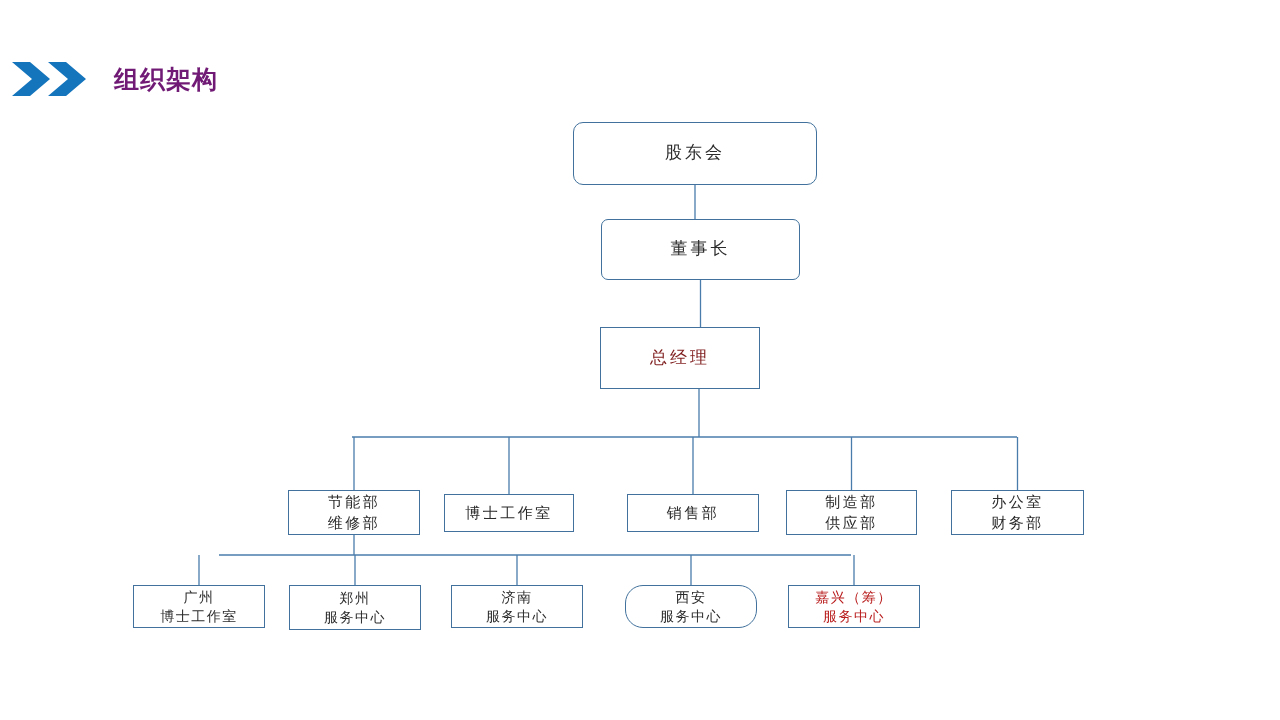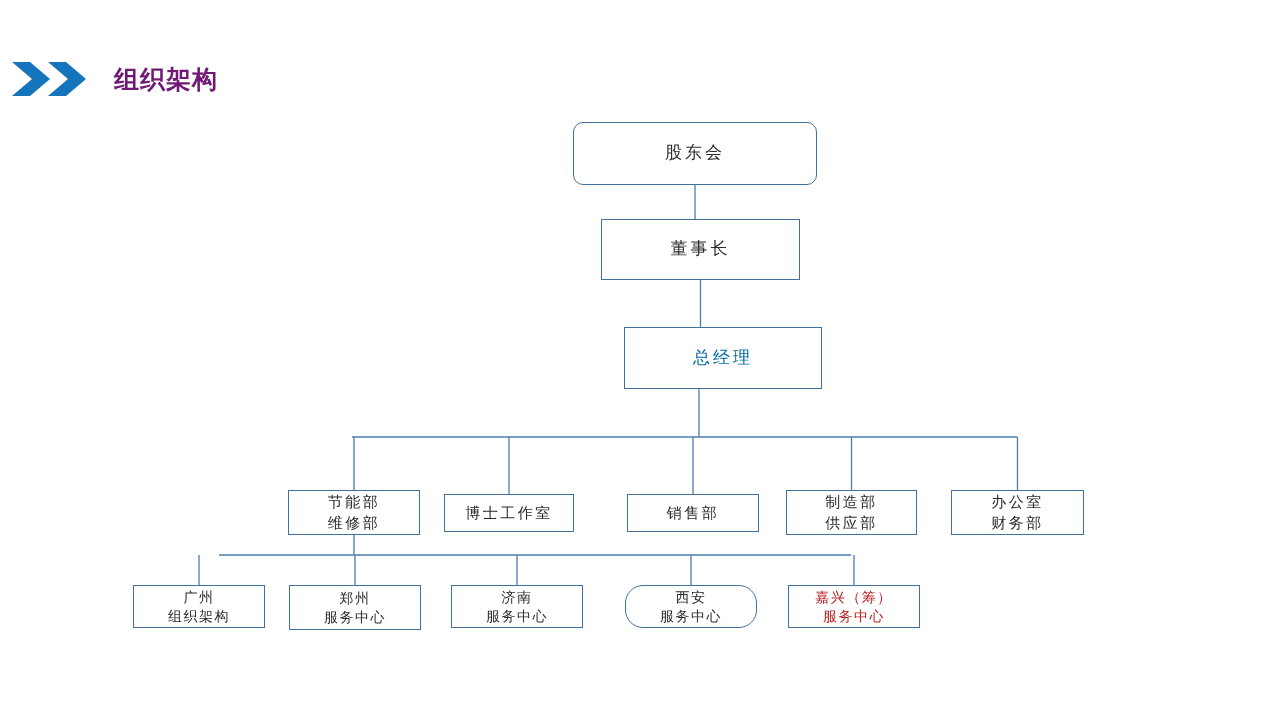--- a/index.html
+++ b/index.html
@@ -111,32 +111,32 @@
         <line x1="354" y1="535" x2="354" y2="555" stroke="#4A7CAB" stroke-width="1.3"></line>
         <line x1="219" y1="555" x2="851" y2="555" stroke="#4A7CAB" stroke-width="1.3"></line>
         <line x1="199" y1="555" x2="199" y2="585" stroke="#4A7CAB" stroke-width="1.3"></line>
         <line x1="355" y1="555" x2="355" y2="585" stroke="#4A7CAB" stroke-width="1.3"></line>
         <line x1="517" y1="555" x2="517" y2="585" stroke="#4A7CAB" stroke-width="1.3"></line>
         <line x1="691" y1="555" x2="691" y2="585" stroke="#4A7CAB" stroke-width="1.3"></line>
         <line x1="854" y1="555" x2="854" y2="585" stroke="#4A7CAB" stroke-width="1.3"></line>
       </svg>
     <div id="nodes-layer">
         <div class="node lvl1" style="left: 573px; top: 122px; width: 244px; height: 63px; border-color: rgb(65, 113, 156); color: rgb(43, 43, 43); border-radius: 10px;">股东会</div>
-        <div class="node lvl2" style="left: 601px; top: 219px; width: 199px; height: 61px; border-color: rgb(65, 113, 156); color: rgb(43, 43, 43);">董事长</div>
-        <div class="node lvl3" style="left: 600px; top: 327px; width: 198px; height: 62px; border-color: rgb(65, 113, 156); color: #0369a1; margin-left: 24px;">总经理</div>
+        <div class="node lvl2" style="left: 601px; top: 219px; width: 199px; height: 61px; border-color: rgb(65, 113, 156); color: rgb(43, 43, 43); border-radius: 7px;">董事长</div>
+        <div class="node lvl3" style="left: 600px; top: 327px; width: 160px; height: 62px; border-color: rgb(65, 113, 156); color: #7f1d1d;">总经理</div>
         <div class="node dept" style="left: 288px; top: 490px; width: 132px; height: 45px; border-color: rgb(65, 113, 156); color: rgb(43, 43, 43);">节能部
 维修部</div>
         <div class="node dept" style="left: 444px; top: 494px; width: 130px; height: 38px; border-color: rgb(65, 113, 156); color: rgb(43, 43, 43);">博士工作室</div>
         <div class="node dept" style="left: 627px; top: 494px; width: 132px; height: 38px; border-color: rgb(65, 113, 156); color: rgb(43, 43, 43);">销售部</div>
         <div class="node dept" style="left: 786px; top: 490px; width: 131px; height: 45px; border-color: rgb(65, 113, 156); color: rgb(43, 43, 43); text-align: center;">制造部
 供应部</div>
         <div class="node dept" style="left: 951px; top: 490px; width: 133px; height: 45px; border-color: rgb(65, 113, 156); color: rgb(43, 43, 43);">办公室
 财务部</div>
         <div class="node center" style="left: 133px; top: 585px; width: 132px; height: 43px; border-color: rgb(65, 113, 156); color: rgb(43, 43, 43);">广州
-组织架构</div>
+博士工作室</div>
         <div class="node center" style="left: 289px; top: 585px; width: 132px; height: 45px; border-color: rgb(65, 113, 156); color: rgb(43, 43, 43);">郑州
 服务中心</div>
         <div class="node center" style="left: 451px; top: 585px; width: 132px; height: 43px; border-color: rgb(65, 113, 156); color: rgb(43, 43, 43);">济南
 服务中心</div>
         <div class="node center" style="left: 625px; top: 585px; width: 132px; height: 43px; border-color: rgb(65, 113, 156); color: rgb(43, 43, 43); border-radius: 18px;">西安
 服务中心</div>
         <div class="node center" style="left: 788px; top: 585px; width: 132px; height: 43px; border-color: rgb(65, 113, 156); color: #b91c1c;">嘉兴（筹）
 服务中心</div>
       </div>
   </div>

